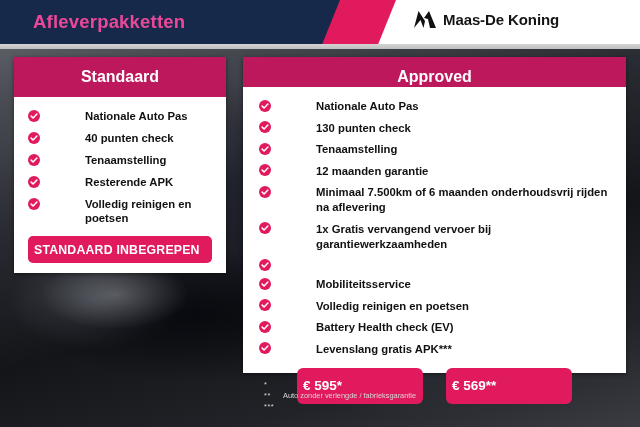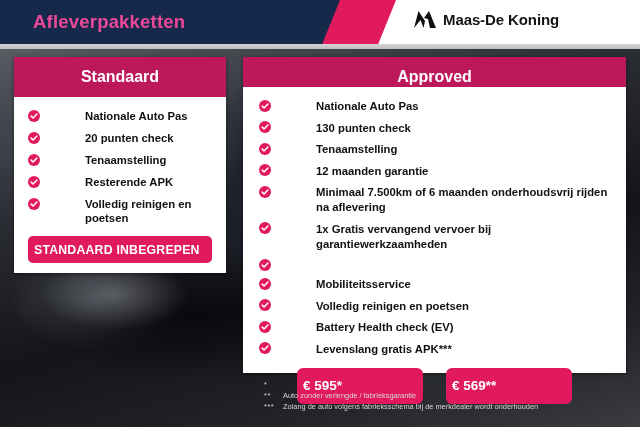--- a/index.html
+++ b/index.html
@@ -247,21 +247,21 @@
               <circle cx="12" cy="12" r="12" fill="#e01a5d"></circle>
               <path d="M6.3 12.2 L10.2 16.1 L17.8 8.2" stroke="#ffffff" stroke-width="3" stroke-linecap="round" stroke-linejoin="round" fill="none"></path>
             </svg>
             <span class="feat-text">Nationale Auto Pas</span>
           </li>
           <li>
             <svg class="check" viewBox="0 0 24 24">
               <circle cx="12" cy="12" r="12" fill="#e01a5d"></circle>
               <path d="M6.3 12.2 L10.2 16.1 L17.8 8.2" stroke="#ffffff" stroke-width="3" stroke-linecap="round" stroke-linejoin="round" fill="none"></path>
             </svg>
-            <span class="feat-text">20 punten check</span>
+            <span class="feat-text">40 punten check</span>
           </li>
           <li>
             <svg class="check" viewBox="0 0 24 24">
               <circle cx="12" cy="12" r="12" fill="#e01a5d"></circle>
               <path d="M6.3 12.2 L10.2 16.1 L17.8 8.2" stroke="#ffffff" stroke-width="3" stroke-linecap="round" stroke-linejoin="round" fill="none"></path>
             </svg>
             <span class="feat-text">Tenaamstelling</span>
           </li>
           <li>
             <svg class="check" viewBox="0 0 24 24">
@@ -373,17 +373,16 @@
   <div class="footnotes" id="footnotes">
       <div class="footnote">
         <span class="fn-mark">*</span>
       </div>
       <div class="footnote">
         <span class="fn-mark">**</span>
         <span>Auto zonder verlengde / fabrieksgarantie</span>
       </div>
       <div class="footnote">
         <span class="fn-mark">***</span>
-        <span>Zolang de auto volgens fabrieksschema bij de merkdealer wordt onderhouden</span>
       </div>
     </div>
 
 </div>
 
 </body></html>

